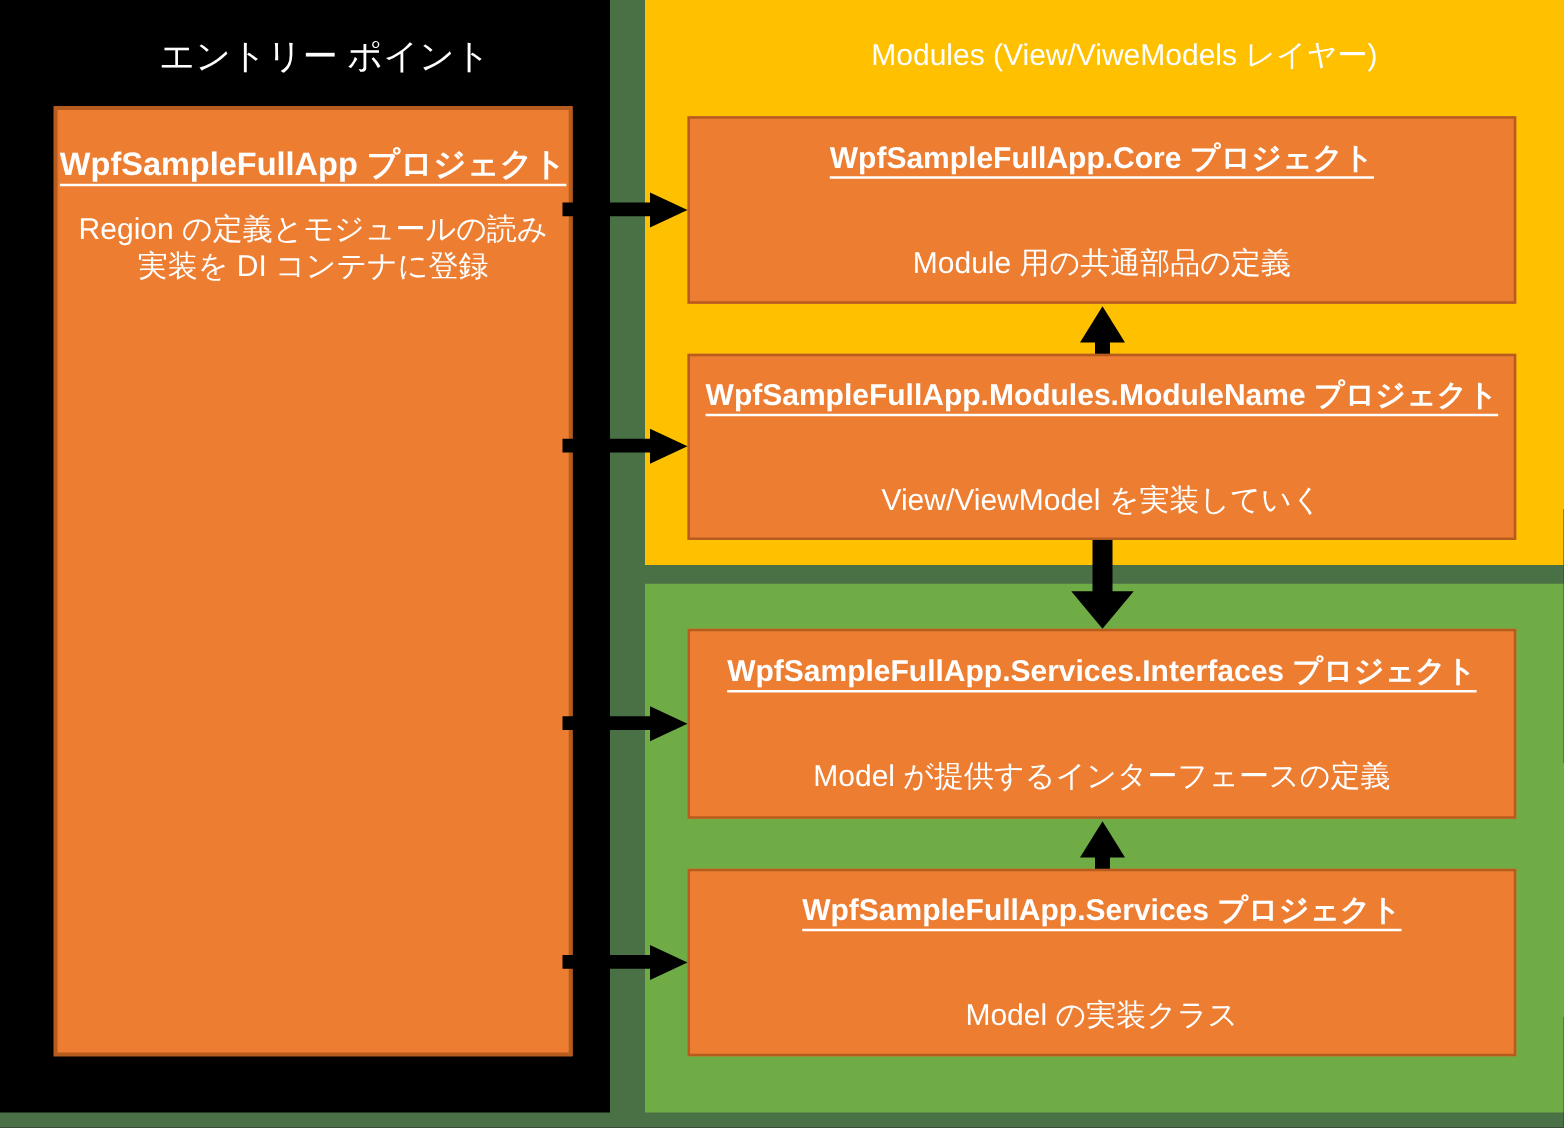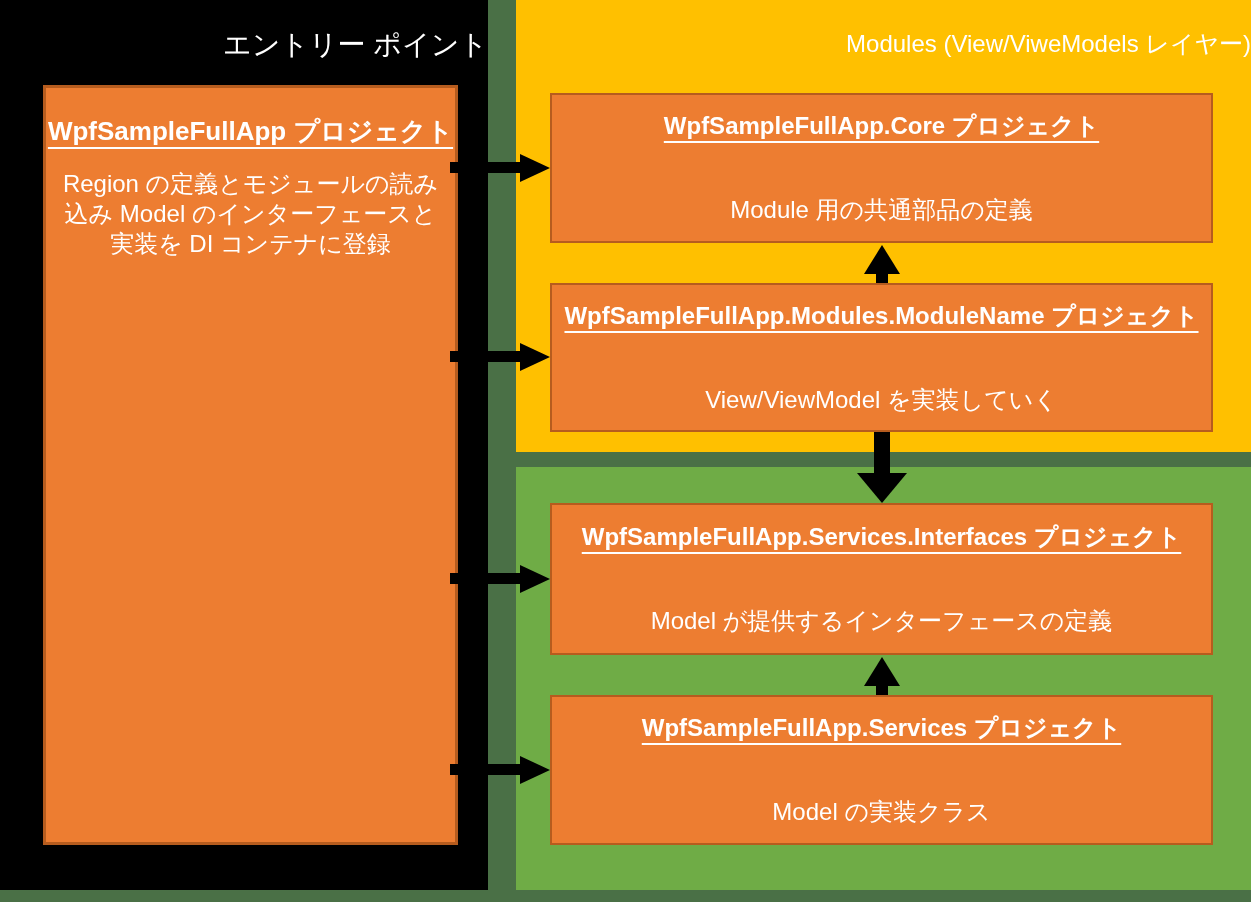--- a/index.html
+++ b/index.html
@@ -26,22 +26,22 @@
     background:#FFC000;
   }
   .green-panel {
     position:absolute; left:516px; top:467px;
     width:735px; height:423px;
     background:#6FAC46;
     padding-left:42px;
   }
 
   .panel-title {
-    position:absolute; left:0; width:100%;
-    text-align:right;
+    position:absolute; left:16px; width:100%;
+    text-align:center;
     font-size:24px;
     color:#fff;
   }
   .entry-panel-title { top:26px; font-size:28px; }
   .modules-panel-title { top:28px; }
   .services-panel-title { bottom:8px; }
 
   
   .proj-box {
     position:absolute;
@@ -136,21 +136,20 @@
 <body>
 
 <div class="canvas">
 
   <div class="black-panel">
     <div class="panel-title entry-panel-title">エントリー ポイント</div>
     <div class="entry-box">
       <span class="box-title">WpfSampleFullApp プロジェクト</span>
       <div class="entry-desc">
         <div>Region の定義とモジュールの読み</div>
-        <div>込み Model のインターフェースと</div>
         <div>実装を DI コンテナに登録</div>
       </div>
     </div>
   </div>
 
   <div class="yellow-panel">
     <div class="panel-title modules-panel-title">Modules (View/ViweModels レイヤー)</div>
 
     <div class="proj-box core-box">
       <span class="box-title">WpfSampleFullApp.Core プロジェクト</span>

